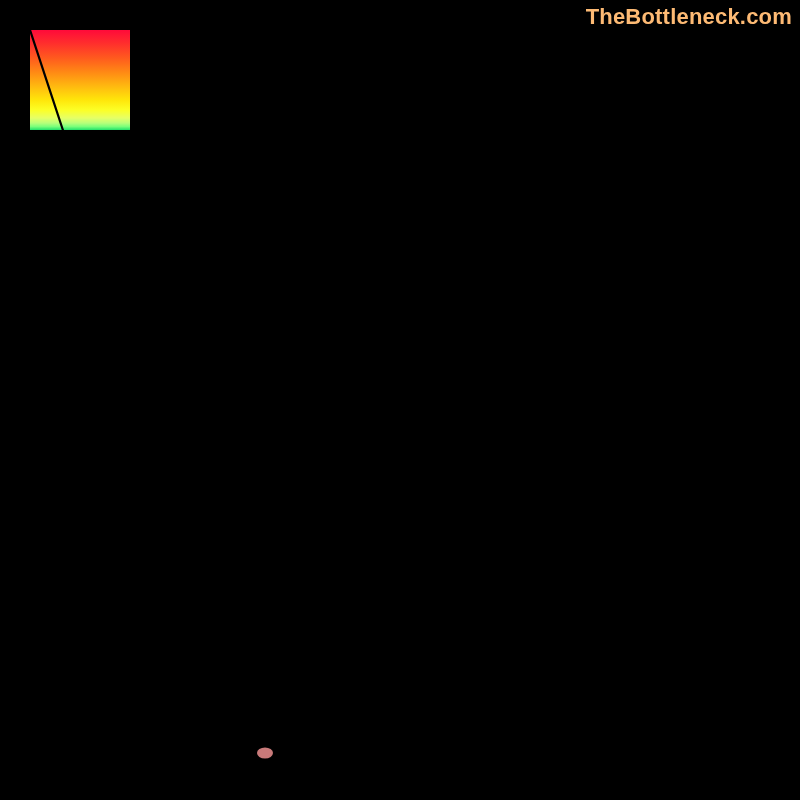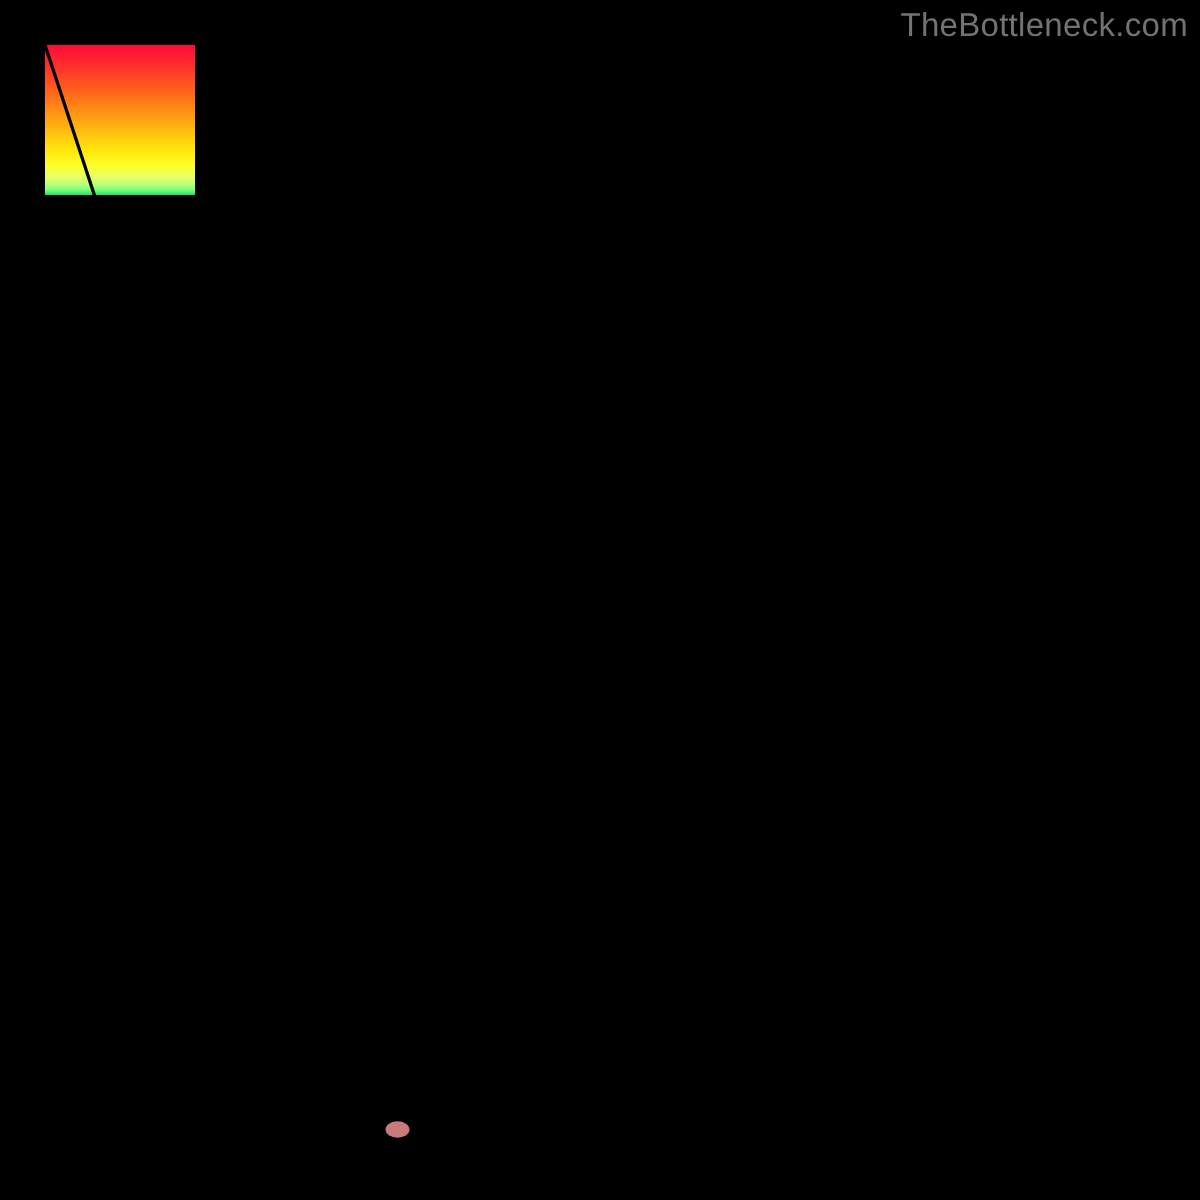--- a/index.html
+++ b/index.html
@@ -8,23 +8,23 @@
     width: 800px;
     height: 800px;
     background: #000000;
     font-family: Arial, Helvetica, sans-serif;
     overflow: hidden;
   }
   .watermark {
     position: absolute;
     top: 4px;
     right: 8px;
-    color: #737373;
+    color: #fdba74;
     font-size: 22px;
-    font-weight: 400;
+    font-weight: 700;
     z-index: 10;
     letter-spacing: 0.2px;
     text-align: center;
   }
   .frame {
     position: absolute;
     box-sizing: border-box;
   }
   svg.curve {
     position: absolute;

